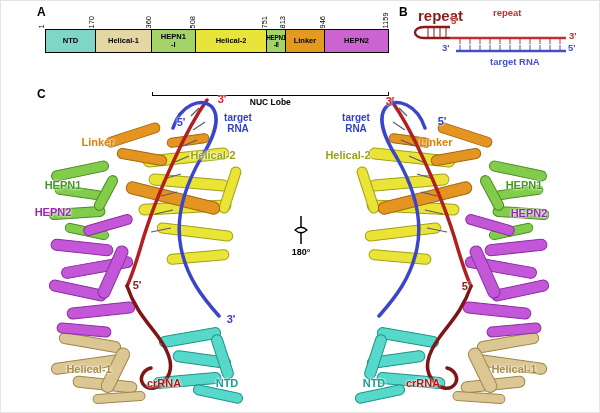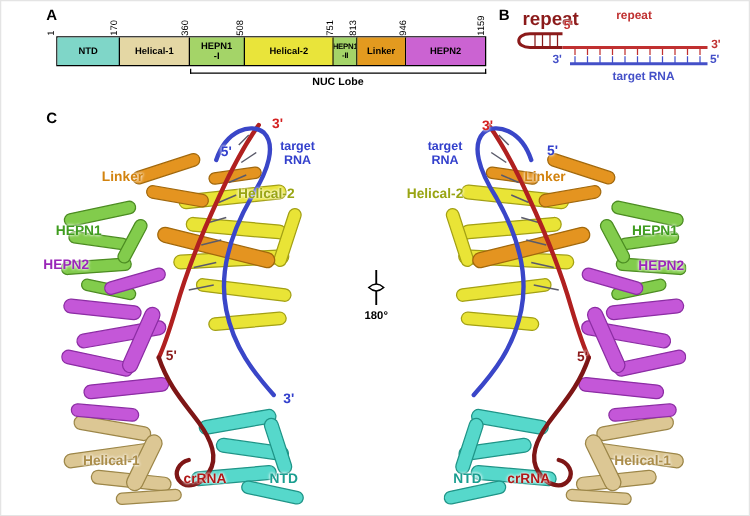--- a/index.html
+++ b/index.html
@@ -82,21 +82,21 @@
           <span>-II</span>
         </div>
         <div class="domain-box" style="width: 11.4853%; background: rgb(227, 154, 31);">
           <span>Linker</span>
         </div>
         <div class="domain-box" style="width: 18.3938%; background: rgb(203, 99, 210);">
           <span>HEPN2</span>
         </div>
       </div>
     <div class="arch-lobes">
-        <div class="lobe" style="left: 31.0017%; width: 68.9983%;">
+        <div class="lobe" style="left: 31.0017%; width: 68.9983%; margin-top: 37px;">
           <div class="lobe-bracket"></div>
           <div class="lobe-label">NUC Lobe</div>
         </div>
       </div>
   </div>
 
   <svg class="crrna-svg" style="left:405px;top:22px" width="190" height="44" viewBox="0 0 190 44">
     <g fill="none" stroke="#8b1a1a">
       <path d="M44,4 L18,4 C6,4 6,15 18,15 L44,15" stroke-width="2.4"></path>
       <line x1="22" y1="4" x2="22" y2="15" stroke-width="1"></line>

